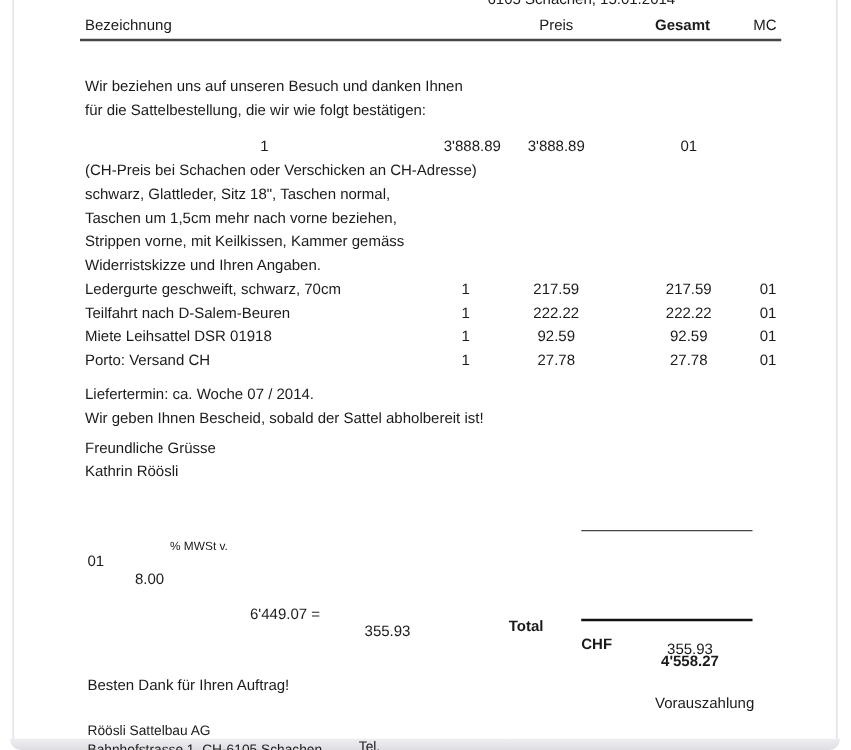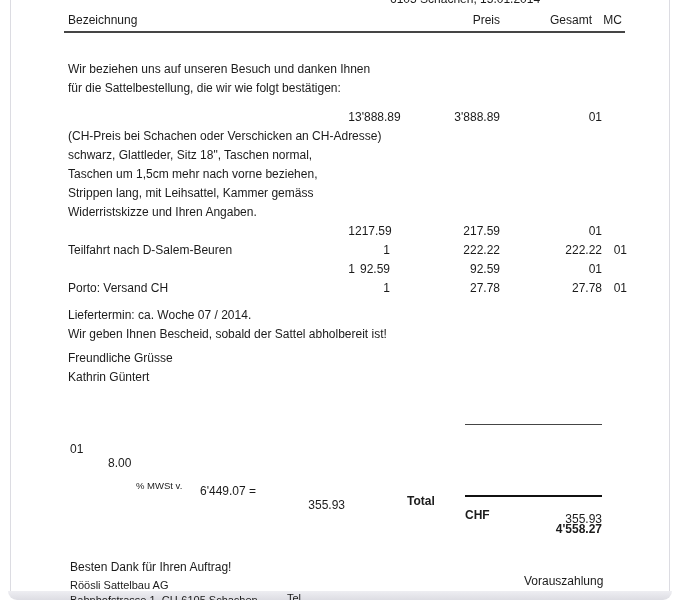--- a/index.html
+++ b/index.html
@@ -17,28 +17,28 @@
     font-size: 12px; line-height: 14px;
     white-space: pre; box-sizing: border-box;
   }
   .indent { padding-left: 68px; }
   .row {
     position: absolute; left: 68px; width: 559px;
     display: grid;
     grid-template-columns: 287px 35px 110px 102px 25px;
     font-size: 12px; line-height: 14px; white-space: pre;
   }
-  .num { text-align: right; }
+  .num { text-align: center; }
   .cell-desc { overflow: visible; }
-  .hdr-gesamt { padding-right: 10px; }
+  .hdr-gesamt { padding-right: 10px; font-weight: bold; }
   .hdr-mc { padding-right: 5px; }
   .abs { position: absolute; }
   .bold { font-weight: bold; }
   .rule { position: absolute; background: #454545; }
-  .small-label { font-size: 9.5px; margin-top: 48px; }
+  .small-label { font-size: 9.5px; }
   .footer-line { font-size: 11px; line-height: 13px; }
   
   .edge-v { position: absolute; top: 0; width: 1px; height: 593px; background: #dcdce2; }
   .bottom-band {
     position: absolute; left: 8px; top: 591px; width: 664px; height: 9px;
     background: linear-gradient(#eeeef2, #dddde3);
     border-radius: 0 0 9px 9px;
   }
 </style>
 </head>
@@ -64,74 +64,76 @@
 
 <div class="row" style="top:110px">
   <span class="num">1</span>
   <span class="num">3'888.89</span>
   <span class="num">3'888.89</span>
   <span class="num">01</span>
 </div>
 <div class="line indent" style="top:129px">(CH-Preis bei Schachen oder Verschicken an CH-Adresse)</div>
 <div class="line indent" style="top:148px">schwarz, Glattleder, Sitz 18", Taschen normal,</div>
 <div class="line indent" style="top:167px">Taschen um 1,5cm mehr nach vorne beziehen,</div>
-<div class="line indent" style="top:186px">Strippen lang, mit Leihsattel, Kammer gemäss</div>
+<div class="line indent" style="top:186px">Strippen vorne, mit Keilkissen, Kammer gemäss</div>
 <div class="line indent" style="top:205px">Widerristskizze und Ihren Angaben.</div>
 
 <div class="row" style="top:224px">
+  <span class="cell-desc">Ledergurte geschweift, schwarz, 70cm</span>
   <span class="num">1</span>
   <span class="num">217.59</span>
   <span class="num">217.59</span>
   <span class="num">01</span>
 </div>
 <div class="row" style="top:243px">
   <span class="cell-desc">Teilfahrt nach D-Salem-Beuren</span>
   <span class="num">1</span>
   <span class="num">222.22</span>
   <span class="num">222.22</span>
   <span class="num">01</span>
 </div>
 <div class="row" style="top:262px">
+  <span class="cell-desc">Miete Leihsattel DSR 01918</span>
   <span class="num">1</span>
   <span class="num">92.59</span>
   <span class="num">92.59</span>
   <span class="num">01</span>
 </div>
 <div class="row" style="top:281px">
   <span class="cell-desc">Porto: Versand CH</span>
   <span class="num">1</span>
   <span class="num">27.78</span>
   <span class="num">27.78</span>
   <span class="num">01</span>
 </div>
 
 <div class="line indent" style="top:308px">Liefertermin: ca. Woche 07 / 2014.</div>
 <div class="line indent" style="top:327px">Wir geben Ihnen Bescheid, sobald der Sattel abholbereit ist!</div>
 
 <div class="line indent" style="top:351px">Freundliche Grüsse</div>
-<div class="line indent" style="top:370px">Kathrin Güntert</div>
+<div class="line indent" style="top:370px">Kathrin Röösli</div>
 
 <div class="rule" style="top:424px; left:465px; width:137px; height:1px"></div>
 <div class="line" style="top:428px; height:14px">
   <span class="abs" style="left:70px">01</span>
   <span class="abs" style="left:108px">8.00</span>
   <span class="abs small-label" style="left:136px; top:2.5px">% MWSt v.</span>
   <span class="abs" style="left:200px">6'449.07 =</span>
   <span class="abs num" style="left:275px; width:70px">355.93</span>
   <span class="abs num" style="left:502px; width:100px">355.93</span>
 </div>
 
 <div class="line bold" style="top:480px; height:14px">
   <span class="abs" style="left:407px">Total</span>
   <span class="abs" style="left:465px">CHF</span>
   <span class="abs num" style="left:502px; width:100px">4'558.27</span>
 </div>
 <div class="rule" style="top:495px; left:465px; width:137px; height:2px; background:#111"></div>
 
-<div class="line" style="top:546px; height:14px">
+<div class="line" style="top:527px; height:14px">
   <span class="abs" style="left:70px">Besten Dank für Ihren Auftrag!</span>
   <span class="abs" style="left:524px">Vorauszahlung</span>
 </div>
 
 <div class="line footer-line" style="top:566px; height:13px">
   <span class="abs" style="left:70px">Röösli Sattelbau AG</span>
   <span class="abs" style="left:287px">Tel.</span>
   
   
 </div>

